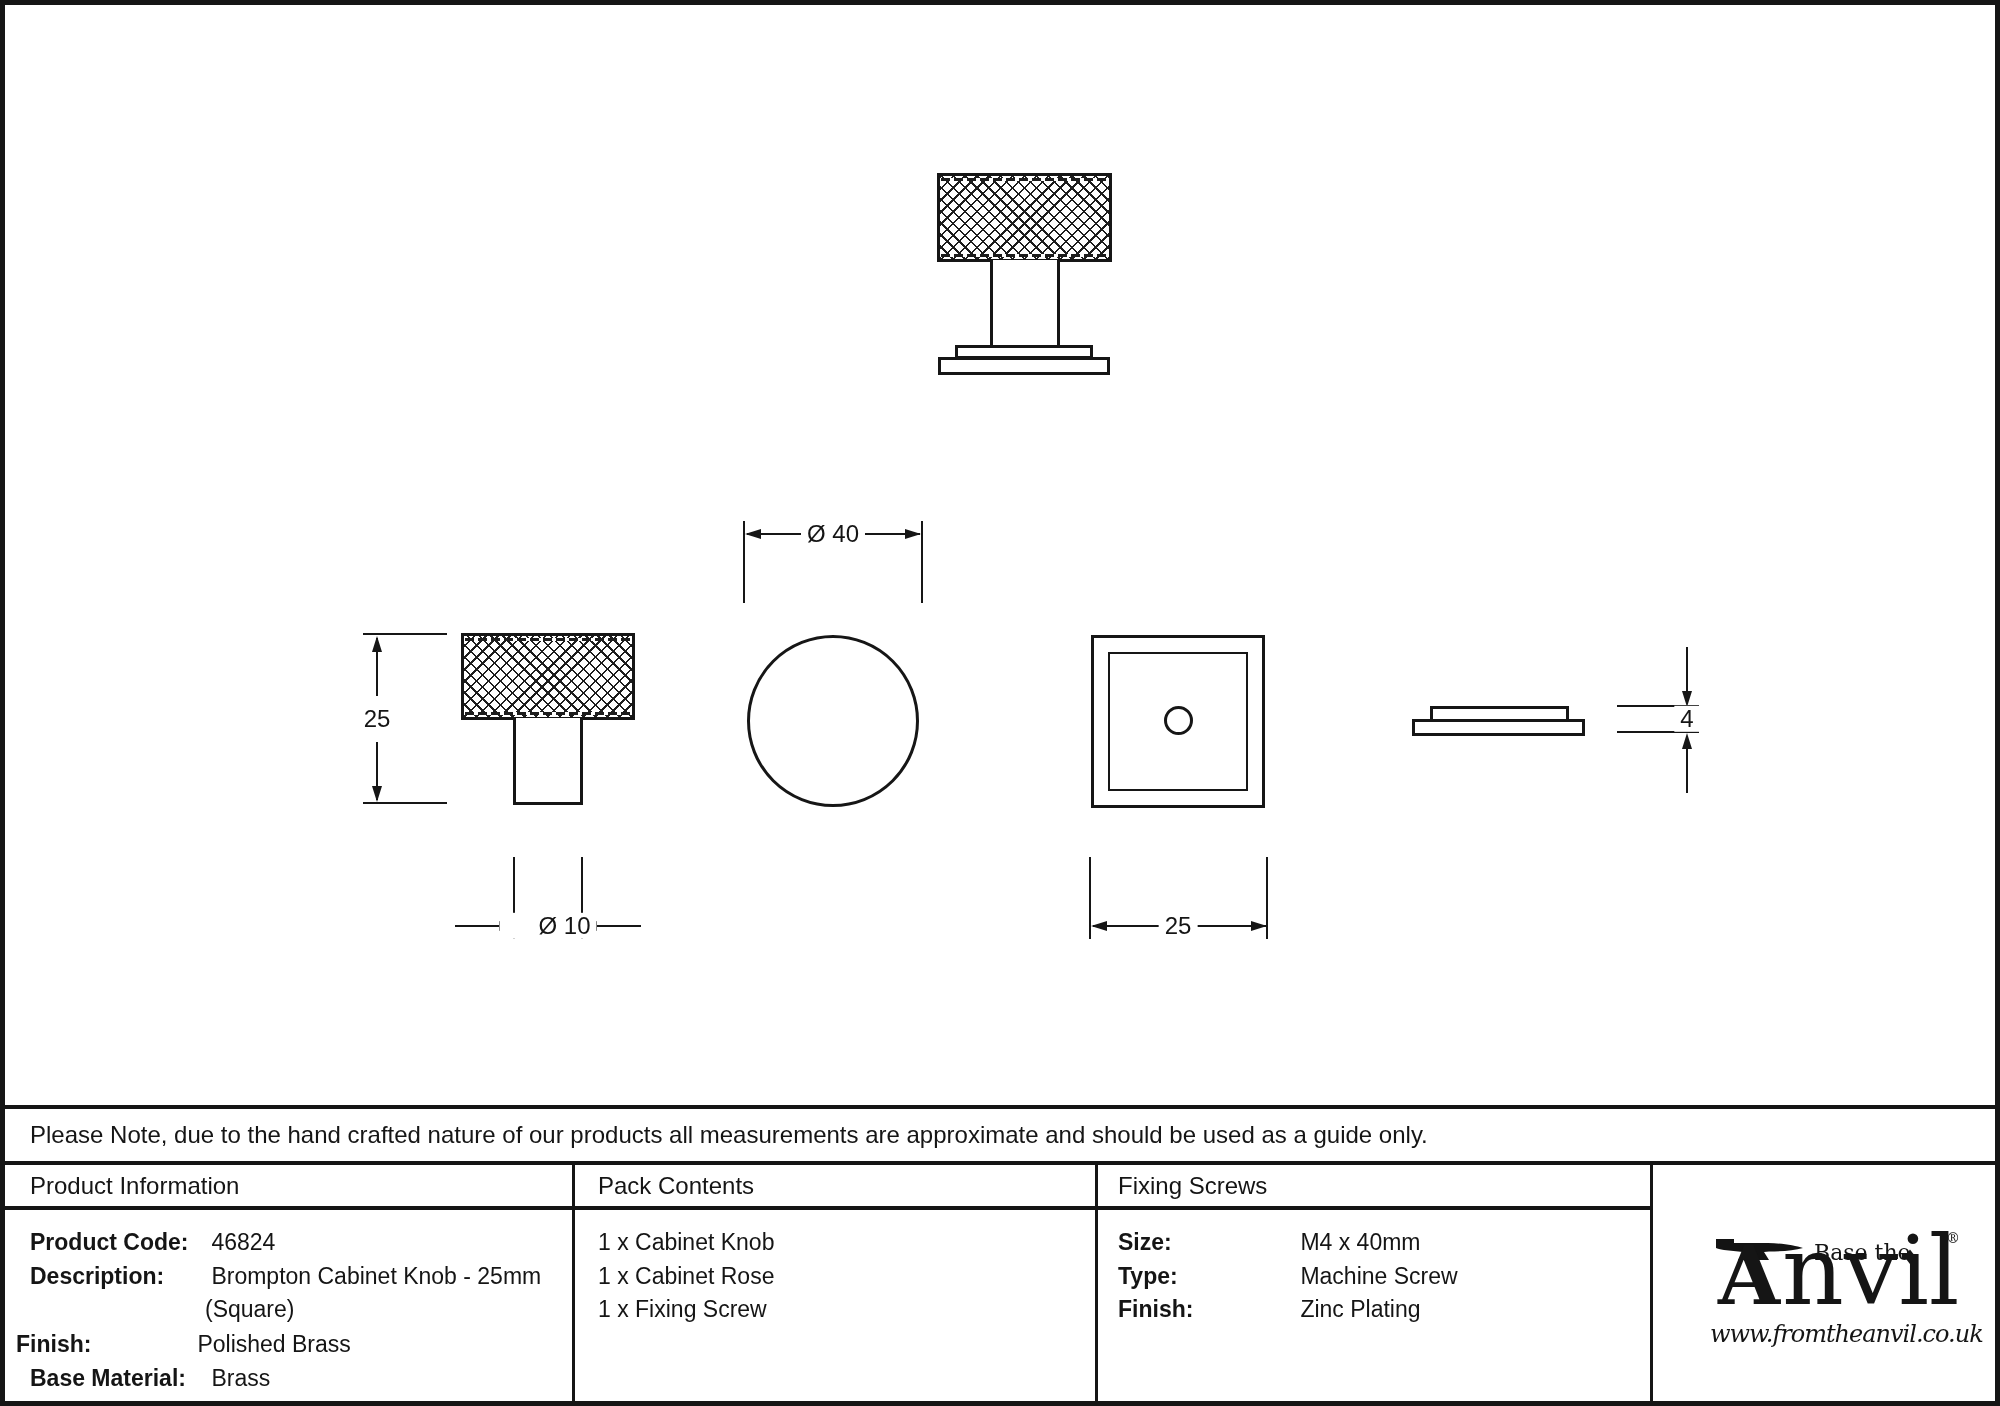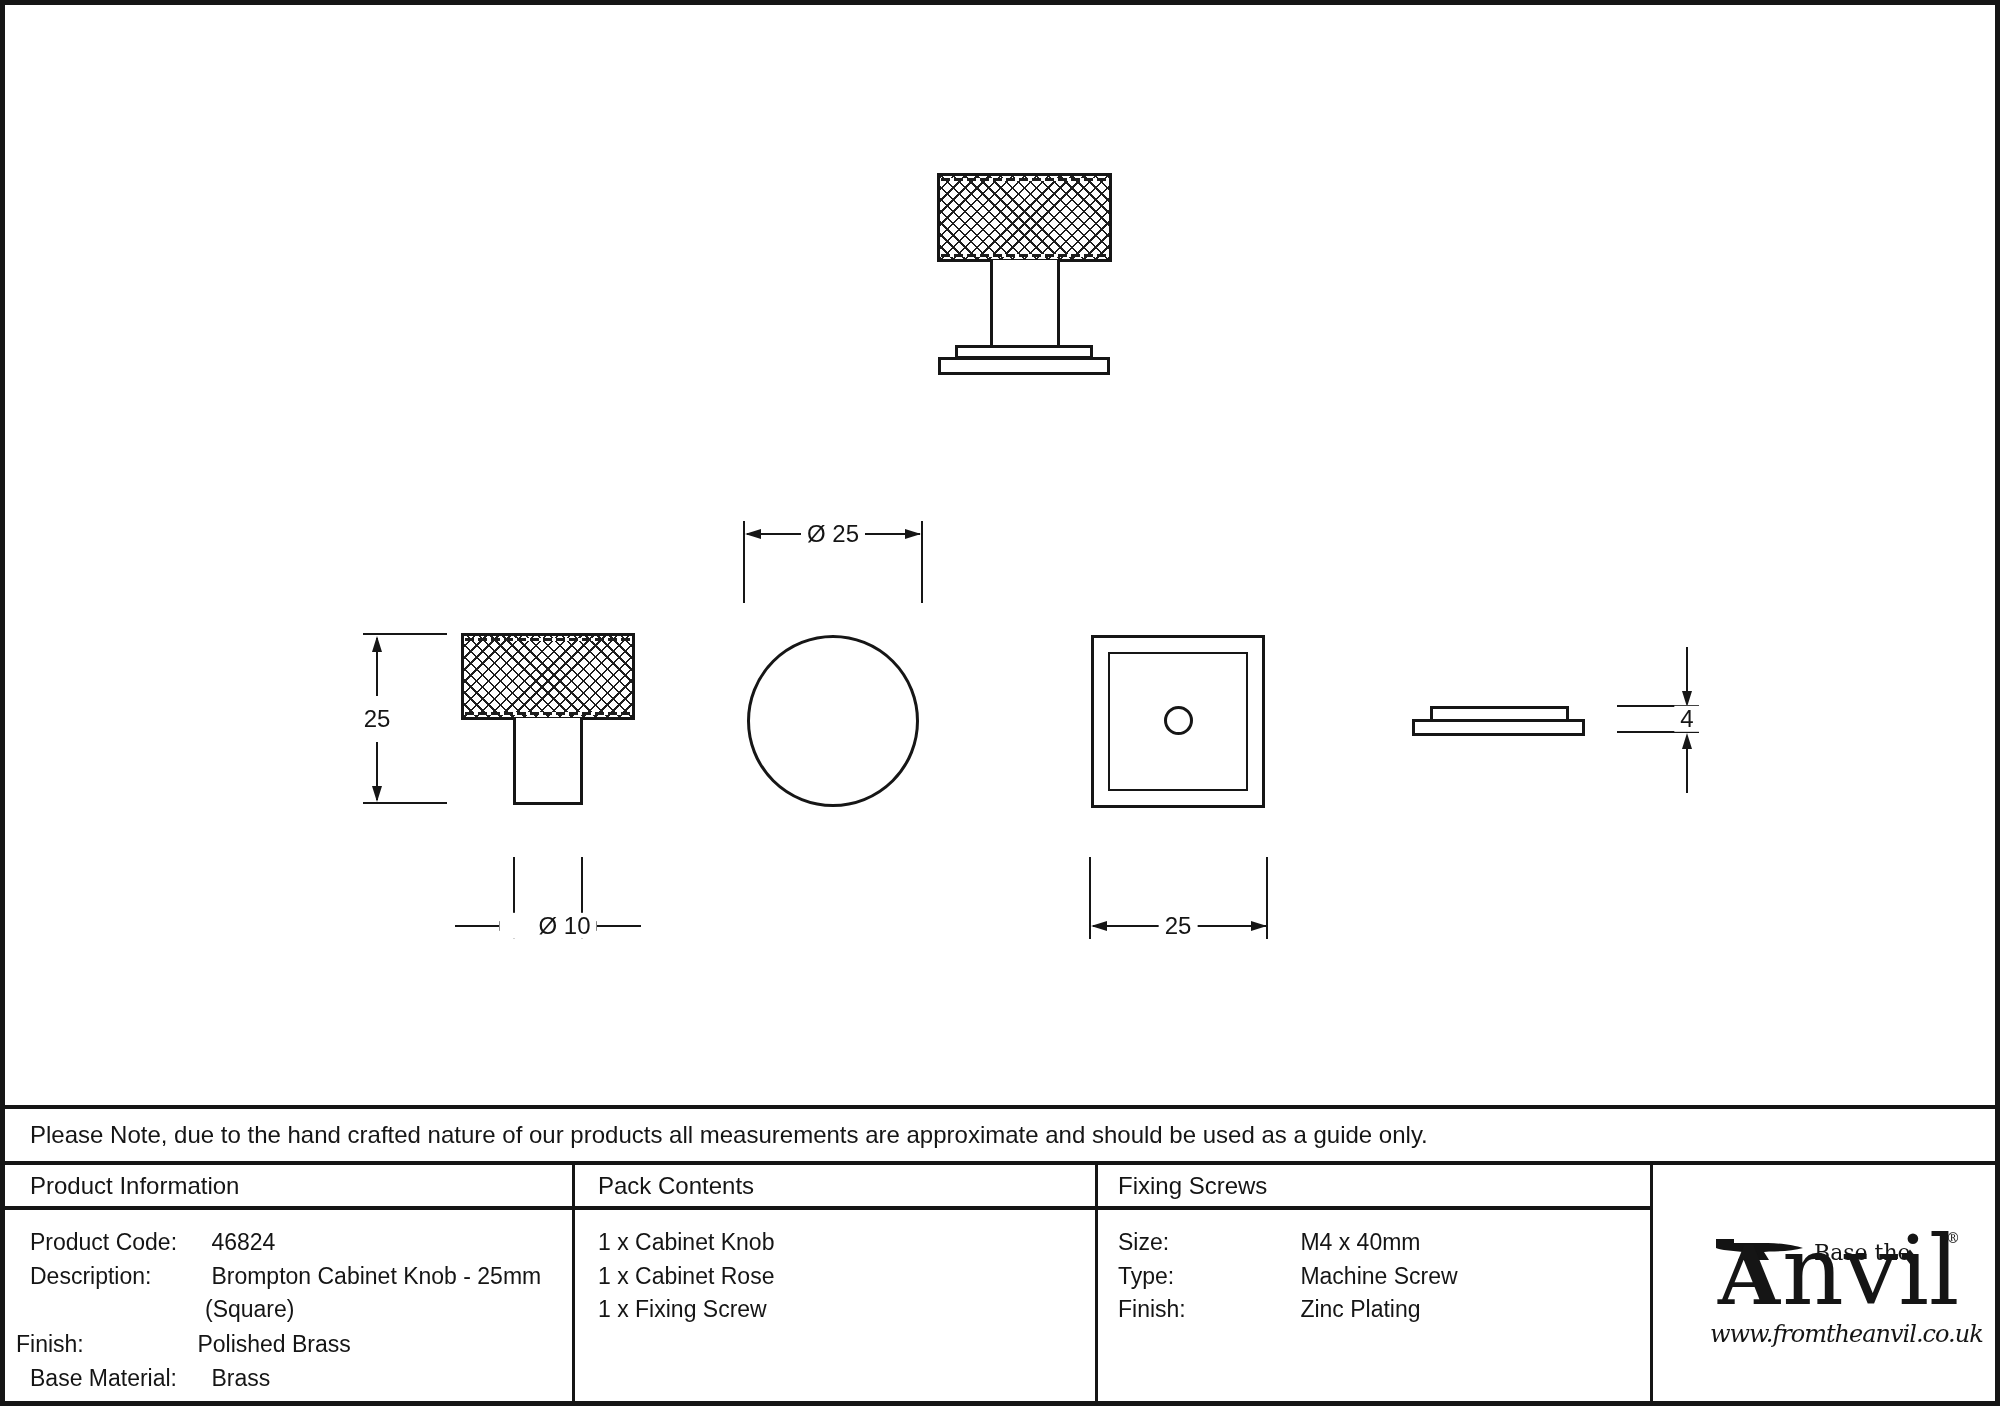--- a/index.html
+++ b/index.html
@@ -34,21 +34,21 @@
   .knurl-dash.t{top:2px;} .knurl-dash.b{bottom:2px;}
   .stem{position:absolute;box-sizing:border-box;background:#fff;
     border-left:3px solid #161616;border-right:3px solid #161616;}
   .stem.closed{border-bottom:3px solid #161616;}
   
   .hr{position:absolute;left:0;width:1990px;height:4px;background:#151515;}
   .vr{position:absolute;width:3px;background:#151515;}
   .note-text{position:absolute;left:25px;top:1116px;font-size:24px;}
   .th{position:absolute;top:1167px;font-size:24px;}
   .cell-row{position:absolute;font-size:23px;white-space:nowrap;}
-  .lab{display:inline-block;width:175px;}
+  .lab{display:inline-block;width:175px;font-weight:bold;}
   .lab.fix{width:176px;}
   
   .logo{position:absolute;left:1705px;top:1227px;width:252px;height:118px;font-family:"DejaVu Serif",serif;}
   .logo-word{position:absolute;left:8px;top:-9px;white-space:nowrap;}
   .logo-word .a{font-size:80px;font-weight:bold;line-height:1;letter-spacing:2px;}
   .logo-word .rest{font-size:96px;line-height:1;}
   .logo-fromthe{position:absolute;left:104px;top:8px;font-size:22px;}
   .logo-diamond{position:absolute;left:191px;top:13px;font-size:20px;}
   .logo-reg{position:absolute;left:236px;top:-2px;font-size:14px;}
   .logo-url{position:absolute;left:0px;top:88px;width:252px;text-align:center;
@@ -103,21 +103,21 @@
     <div>
       <div class="obox round" style="left:742px;top:630px;width:172px;height:172px;"></div>
     </div>
 
     <div>
       <div class="ln" style="left:738px;top:516px;width:2px;height:82px;"></div>
       <div class="ln" style="left:916px;top:516px;width:2px;height:82px;"></div>
       <div class="ln" style="left:742px;top:528px;width:173px;height:2px;"></div>
       <div class="arrL" style="left:740px;top:524px;"></div>
       <div class="arrR" style="left:900px;top:524px;"></div>
-      <div class="dimlabel" style="left:828px;top:529px;">Ø 25</div>
+      <div class="dimlabel" style="left:828px;top:529px;">Ø 40</div>
     </div>
 
     <div>
       <div class="obox" style="left:1086px;top:630px;width:174px;height:173px;"></div>
       <div class="obox thin" style="left:1103px;top:647px;width:140px;height:139px;"></div>
       <div class="obox round" style="left:1159px;top:701px;width:29px;height:29px;"></div>
     </div>
 
     <div>
       <div class="ln" style="left:1084px;top:852px;width:2px;height:82px;"></div>

